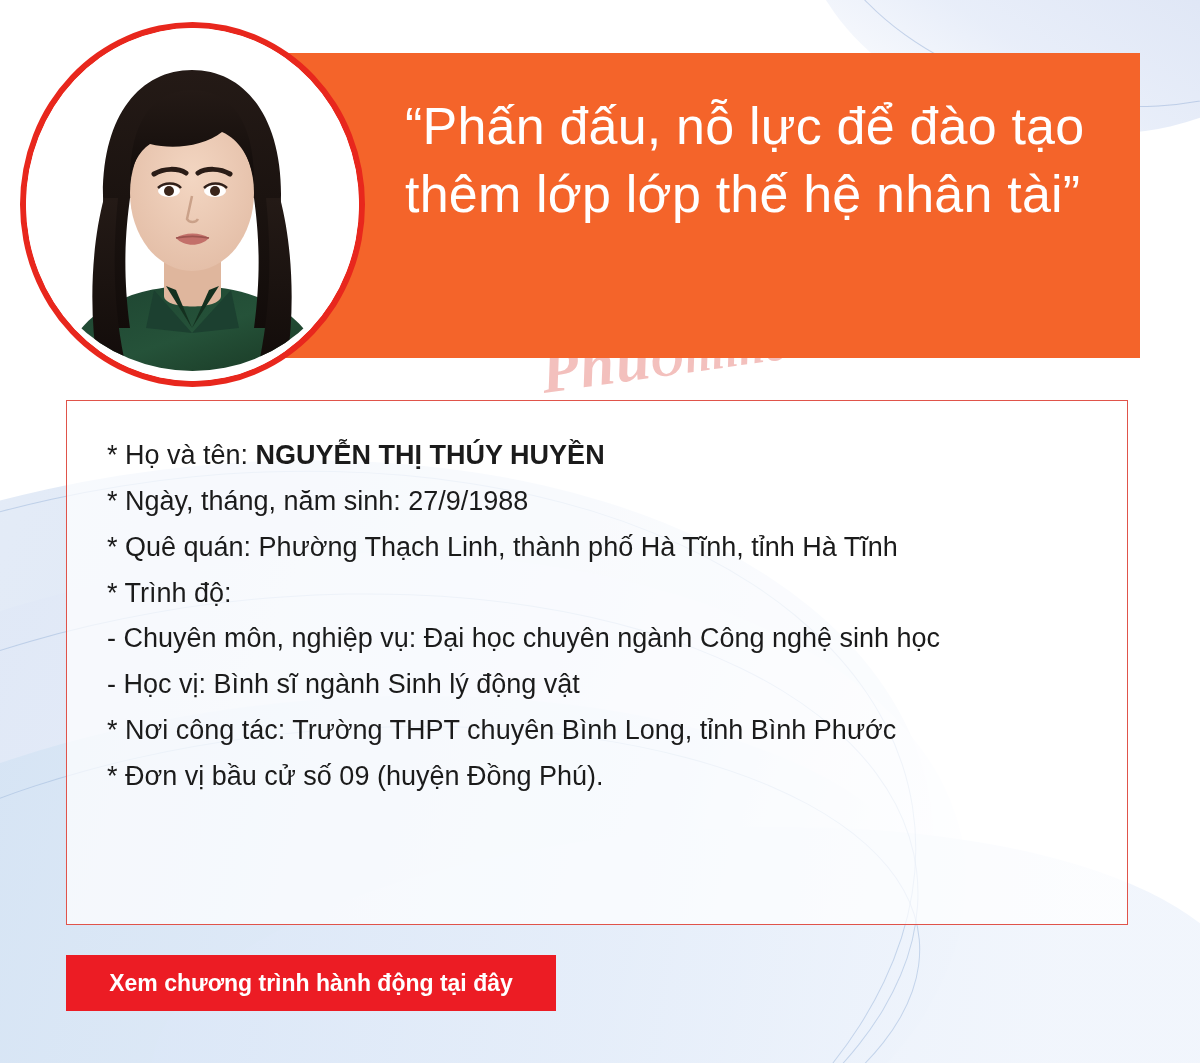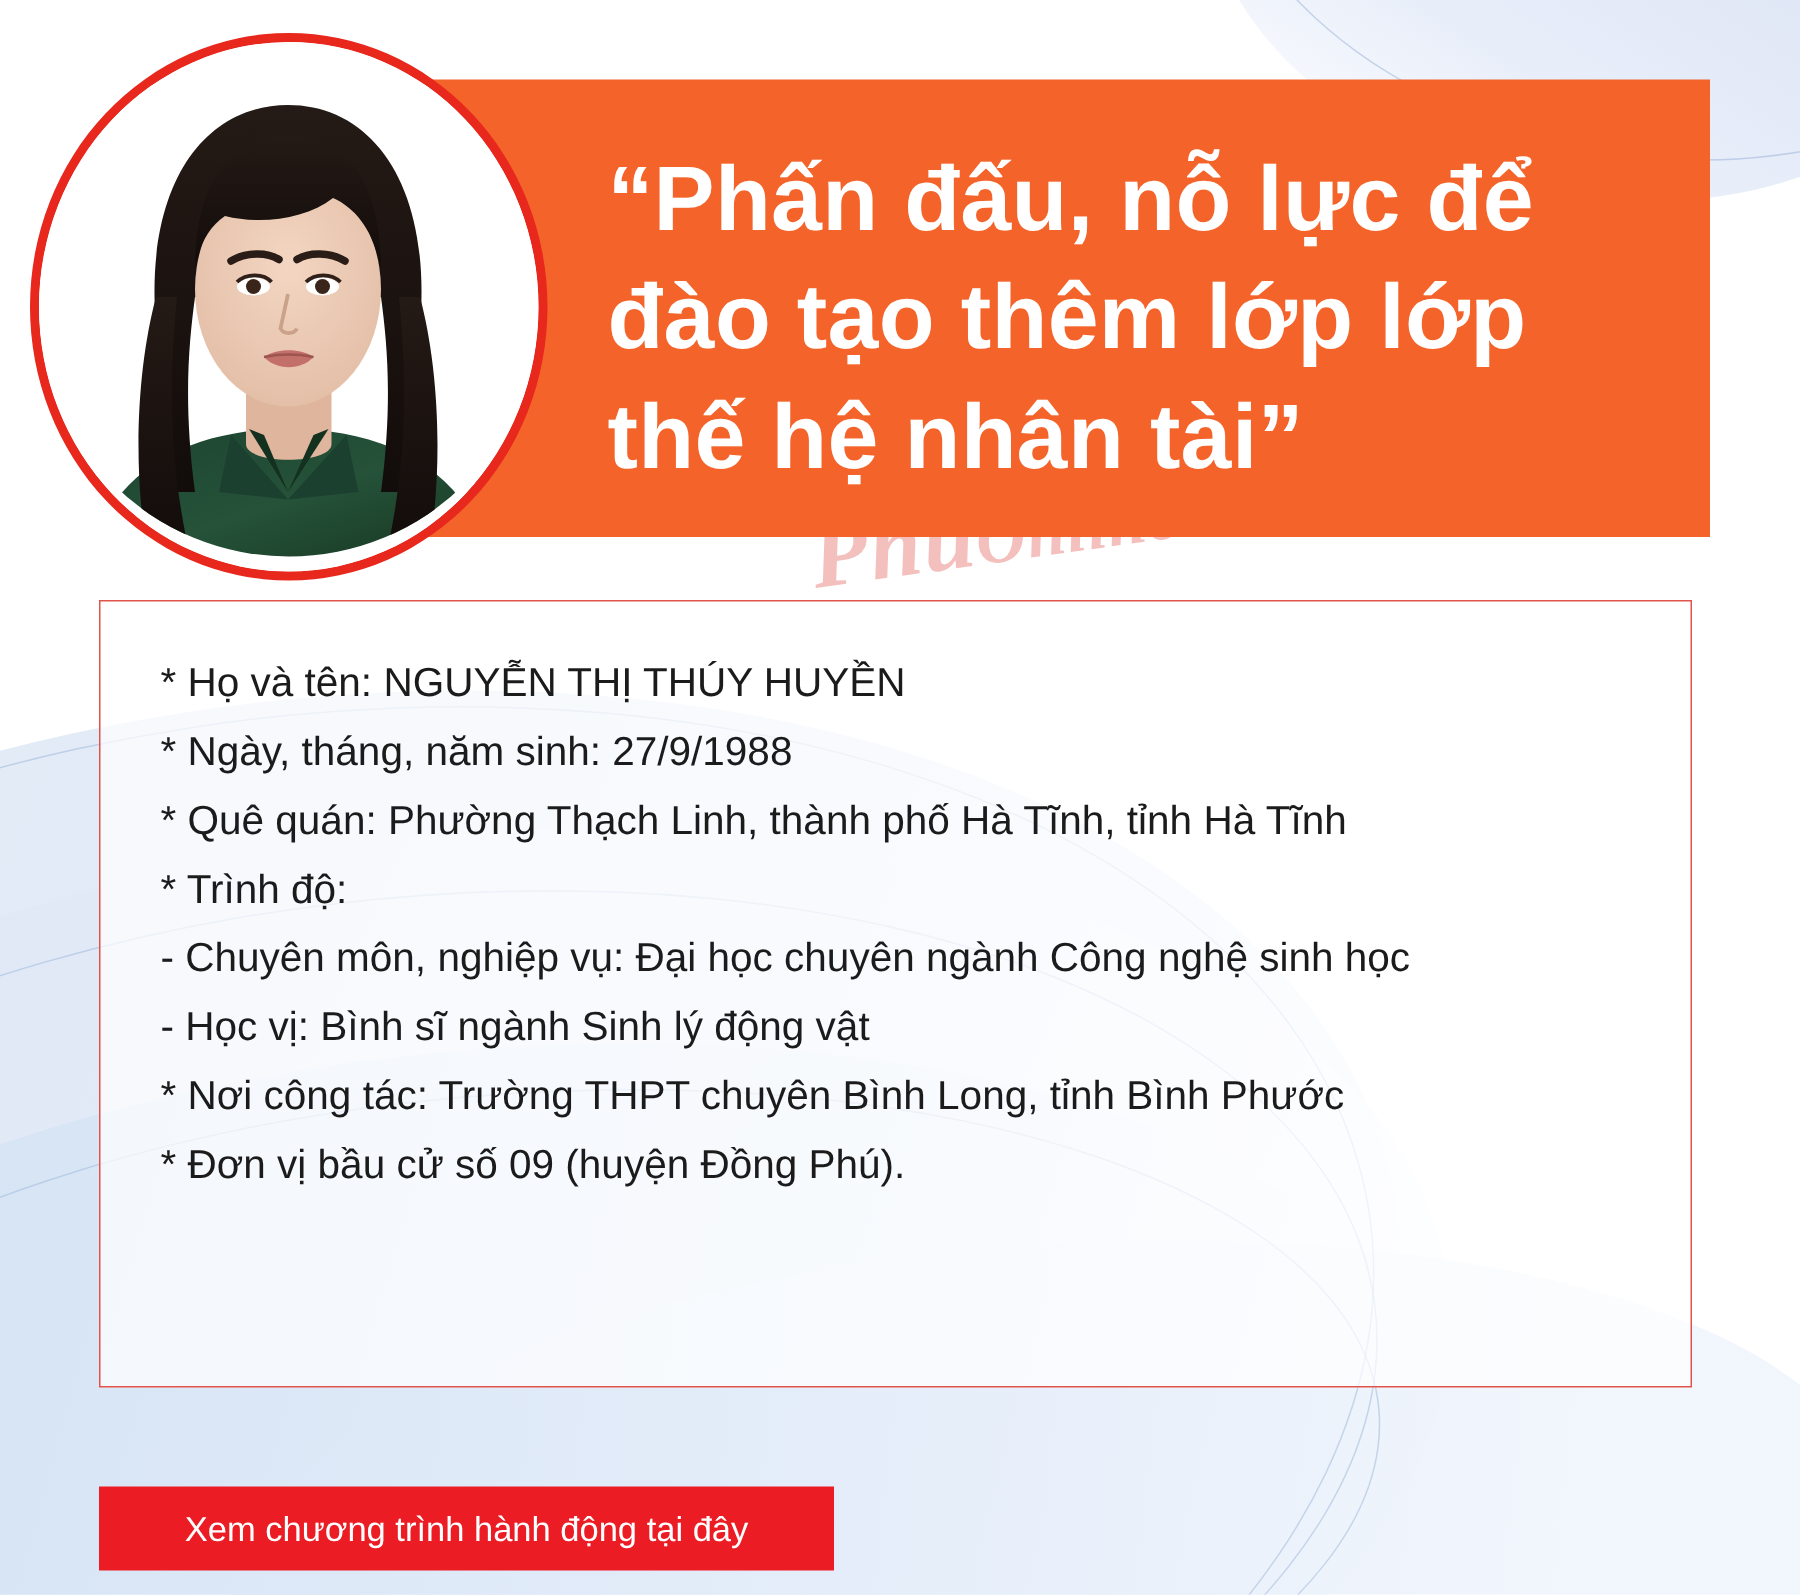--- a/index.html
+++ b/index.html
@@ -108,22 +108,22 @@
     width: 950px;
     height: 305px;
     background: #f4642a;
   }
   .quote {
     position: absolute;
     left: 215px;
     top: 40px;
     width: 700px;
     color: #ffffff;
-    font-size: 61px;
-    font-weight: bold;
+    font-size: 52px;
+    font-weight: normal;
     line-height: 1.30;
     letter-spacing: .2px;
   }
 
   .photo-wrap {
     position: absolute;
     left: 20px;
     top: 22px;
     width: 345px;
     height: 365px;
@@ -154,42 +154,41 @@
     padding: 34px 40px 20px 40px;
   }
   .info-line {
     font-size: 27px;
     color: #1b1b1b;
     line-height: 1.55;
     margin: 0 0 4px 0;
     white-space: pre-wrap;
   }
   .info-line b {
-    font-weight: normal;
+    font-weight: bold;
   }
 
   
   .cta {
     position: absolute;
     left: 66px;
     top: 955px;
     width: 490px;
     height: 56px;
     background: #ec1c24;
     color: #ffffff;
     font-size: 23px;
-    font-weight: normal;
+    font-weight: bold;
     display: flex;
     align-items: center;
     justify-content: center;
     text-align: center;
     border: none;
     cursor: pointer;
     font-family: "Liberation Sans", sans-serif;
-    margin-top: 36px;
   }
 </style>
 </head>
 <body>
 
 <div class="bg-layer">
   <div class="bg-swoosh sw1"></div>
   <div class="bg-swoosh sw2"></div>
   <div class="bg-swoosh sw3"></div>
   <div class="bg-swoosh sw4"></div>

